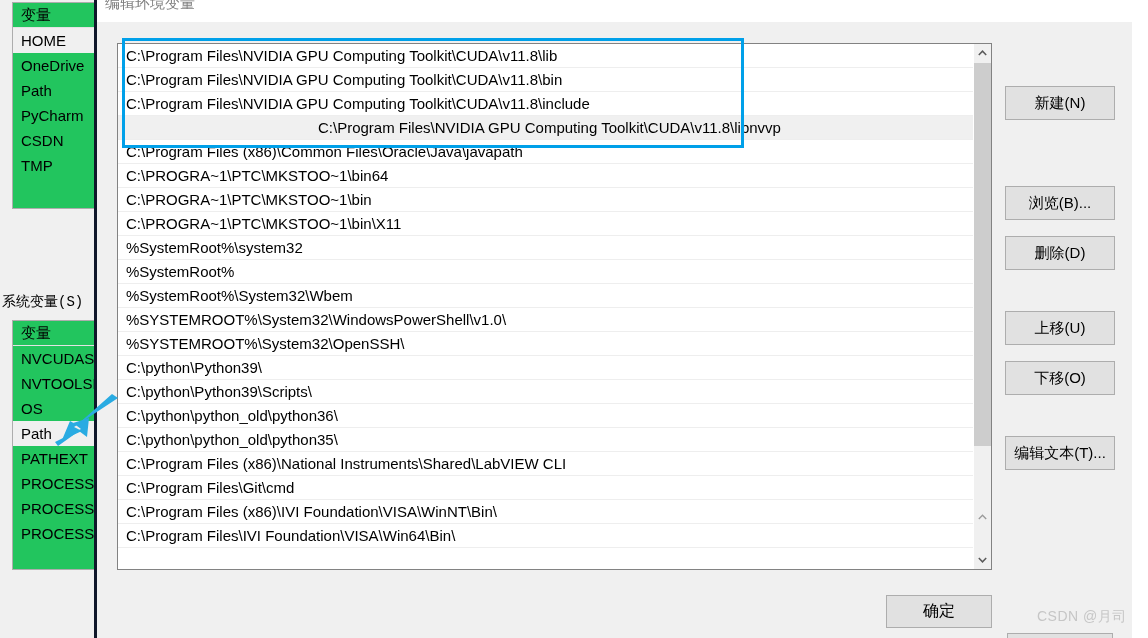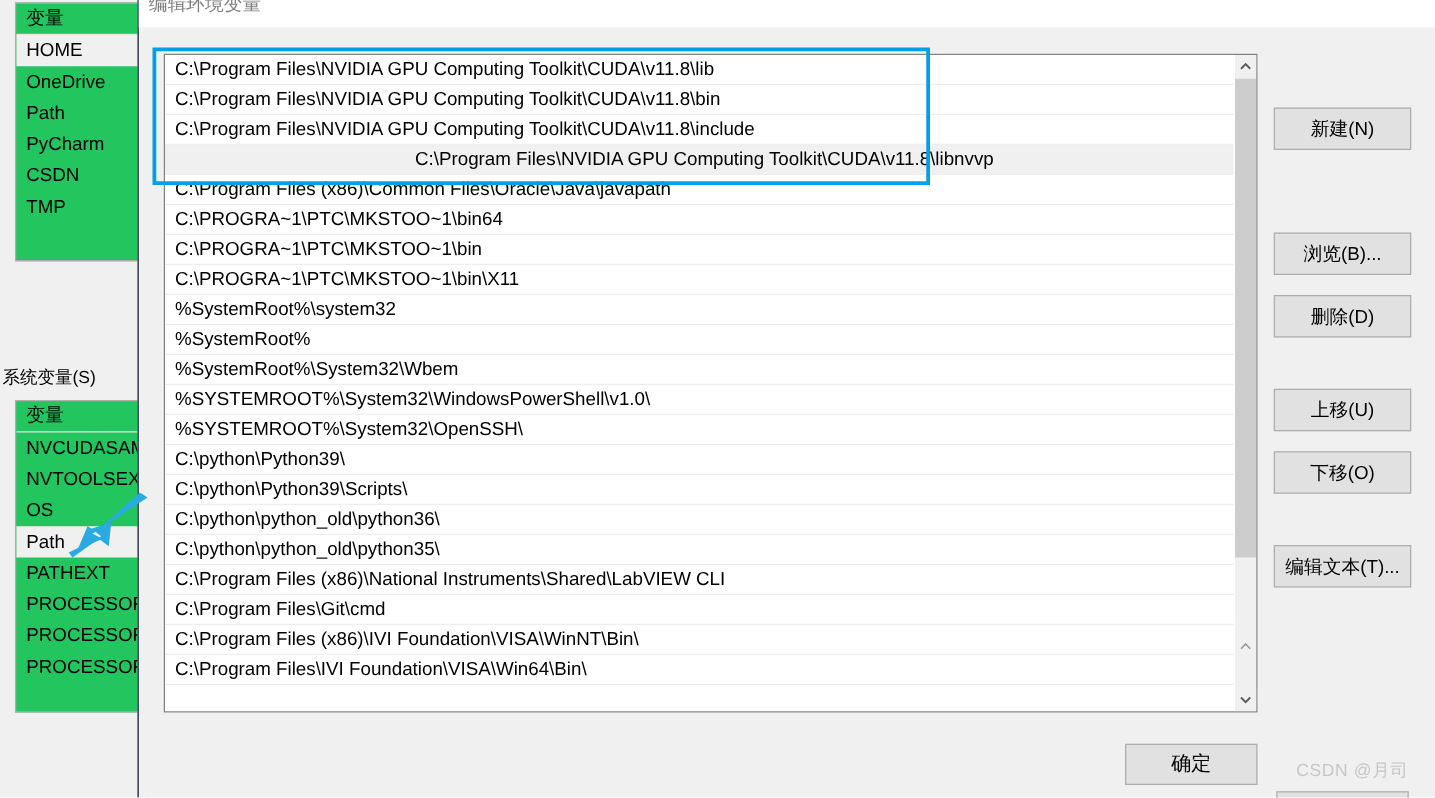--- a/index.html
+++ b/index.html
@@ -76,31 +76,32 @@
     background: #f0f0f0;
   }
 
   .section-label {
     position: absolute;
     left: 2px;
     top: 293px;
     font-size: 14px;
     color: #000;
     white-space: nowrap;
+    font-family: Liberation Mono, monospace;
   }
 
   
   .dialog {
     position: absolute;
-    left: 110px;
+    left: 94px;
     top: 0;
     width: 1038px;
     height: 638px;
     background: #f0f0f0;
-    border-left: 1px solid #0f172a;
+    border-left: 3px solid #0f172a;
     box-sizing: border-box;
     padding-left: 12px;
   }
 
   .dialog-titlebar {
     position: absolute;
     left: 0;
     top: 0;
     right: 0;
     height: 22px;

